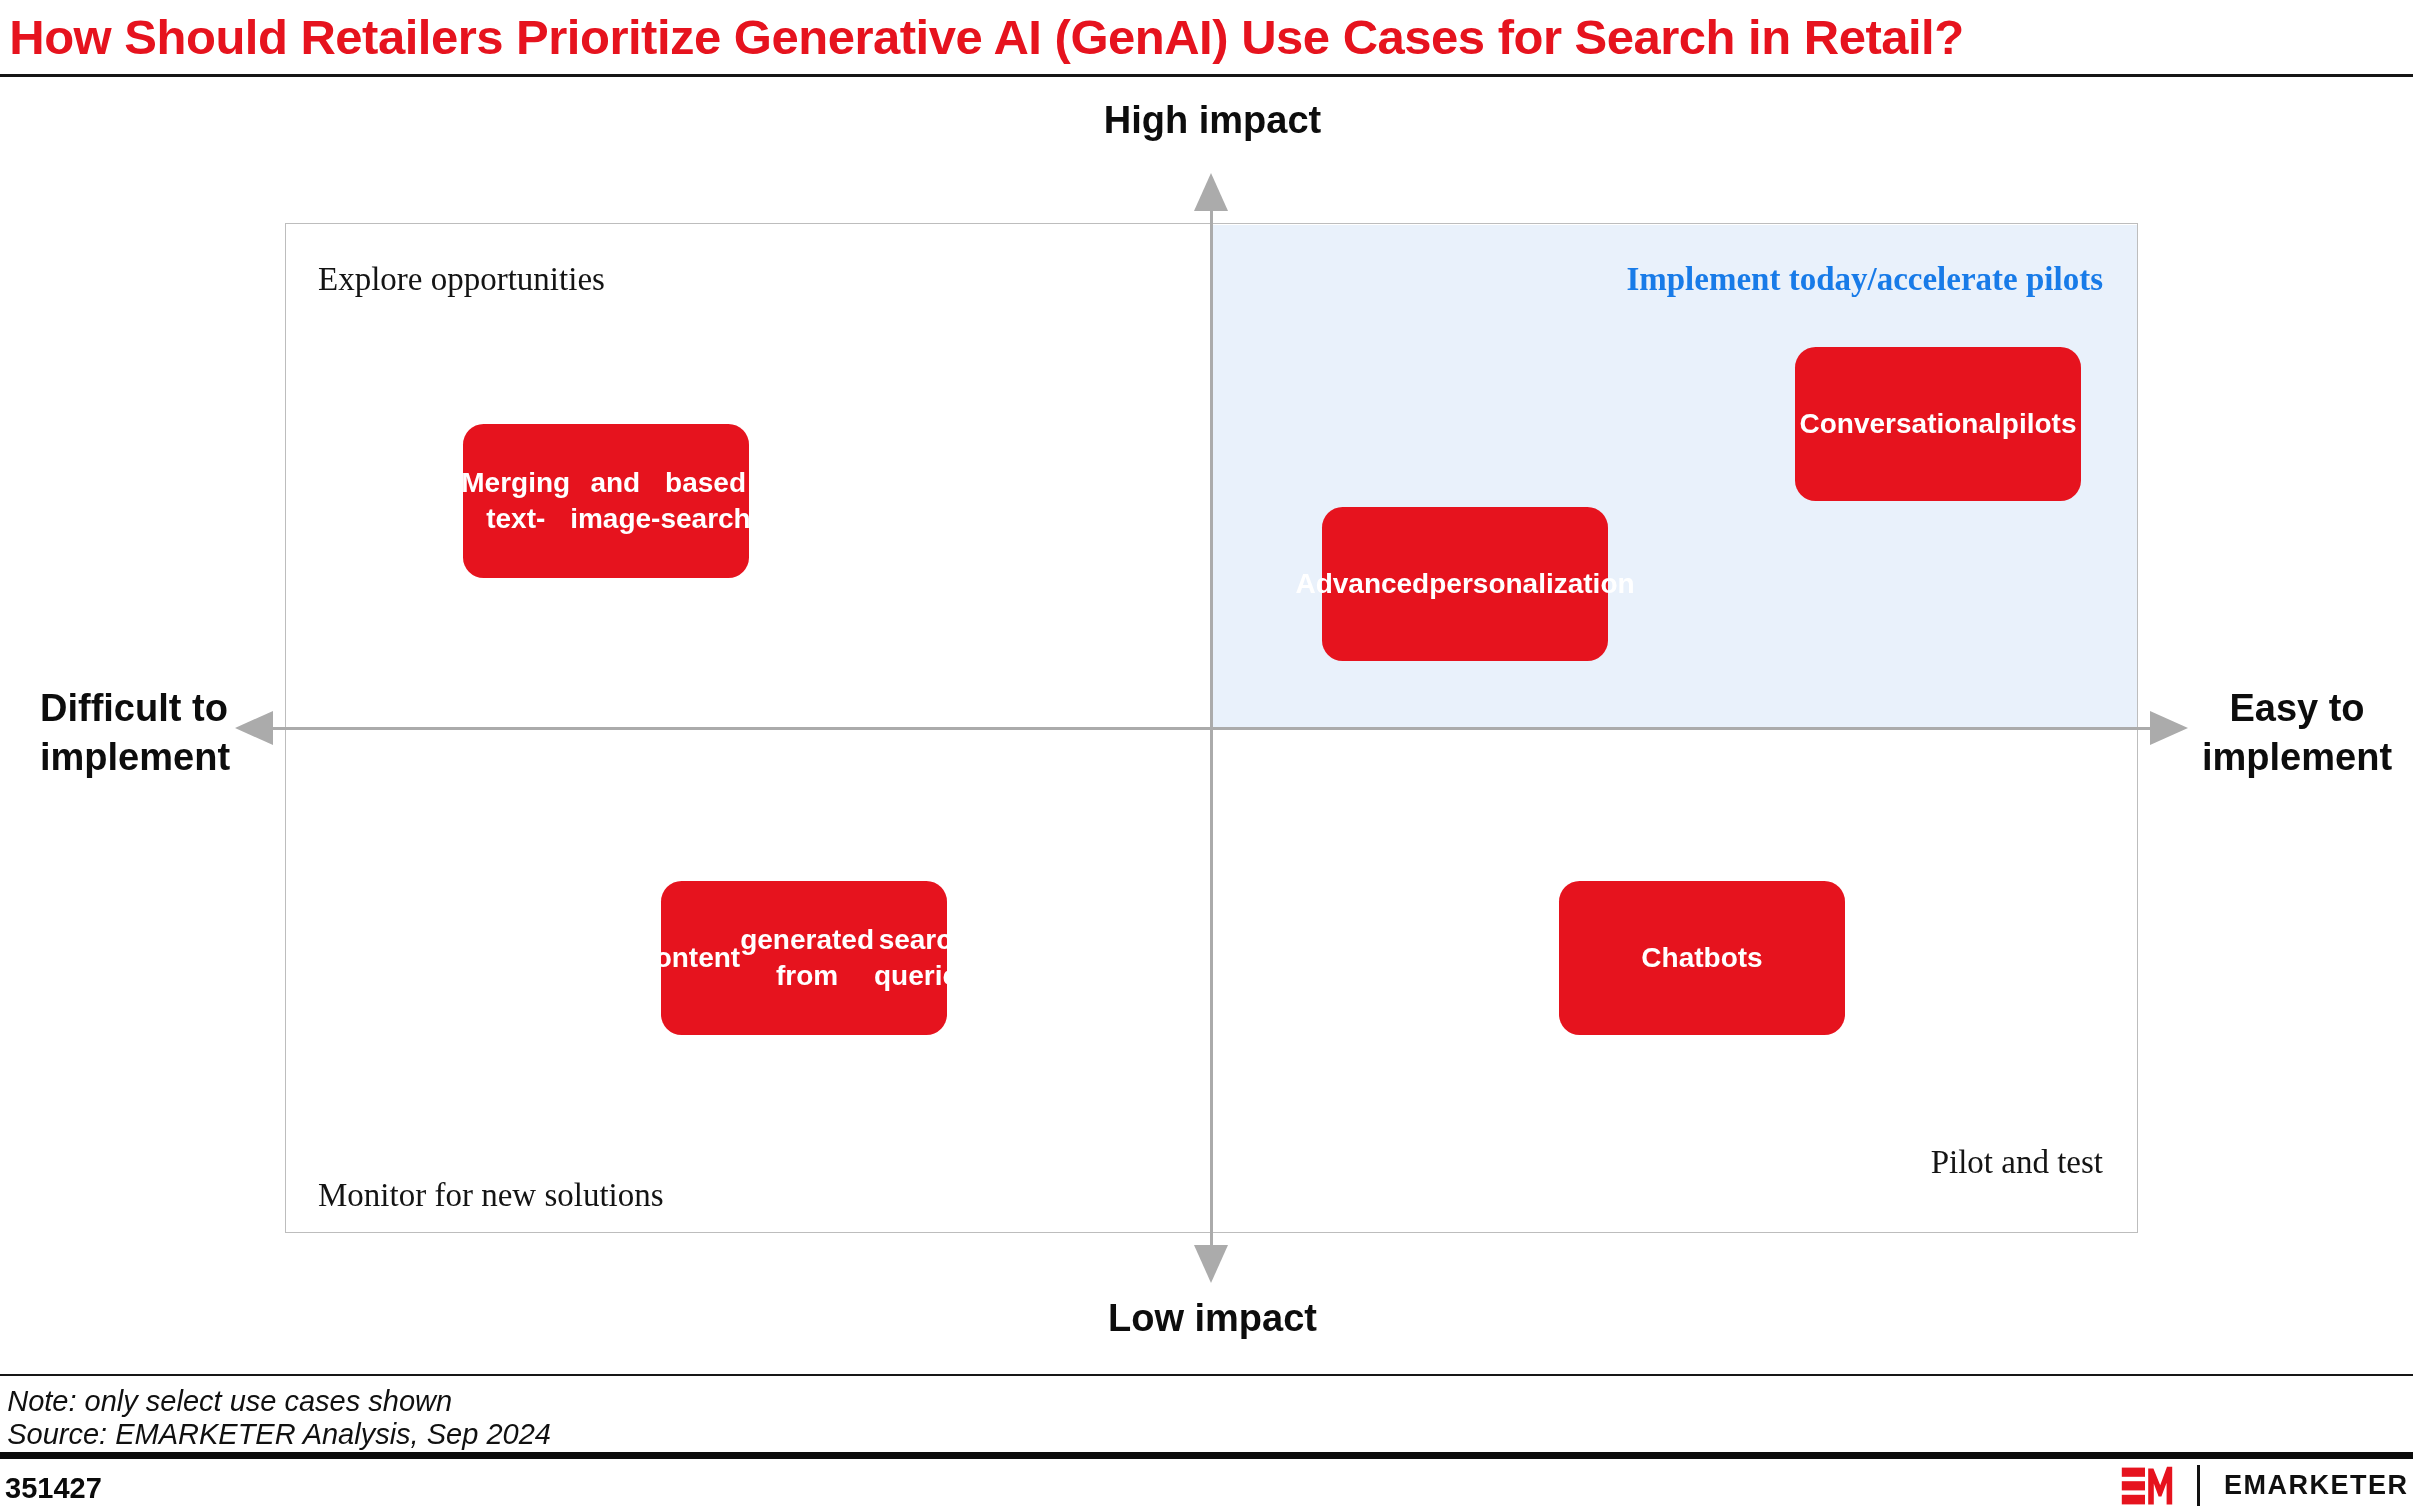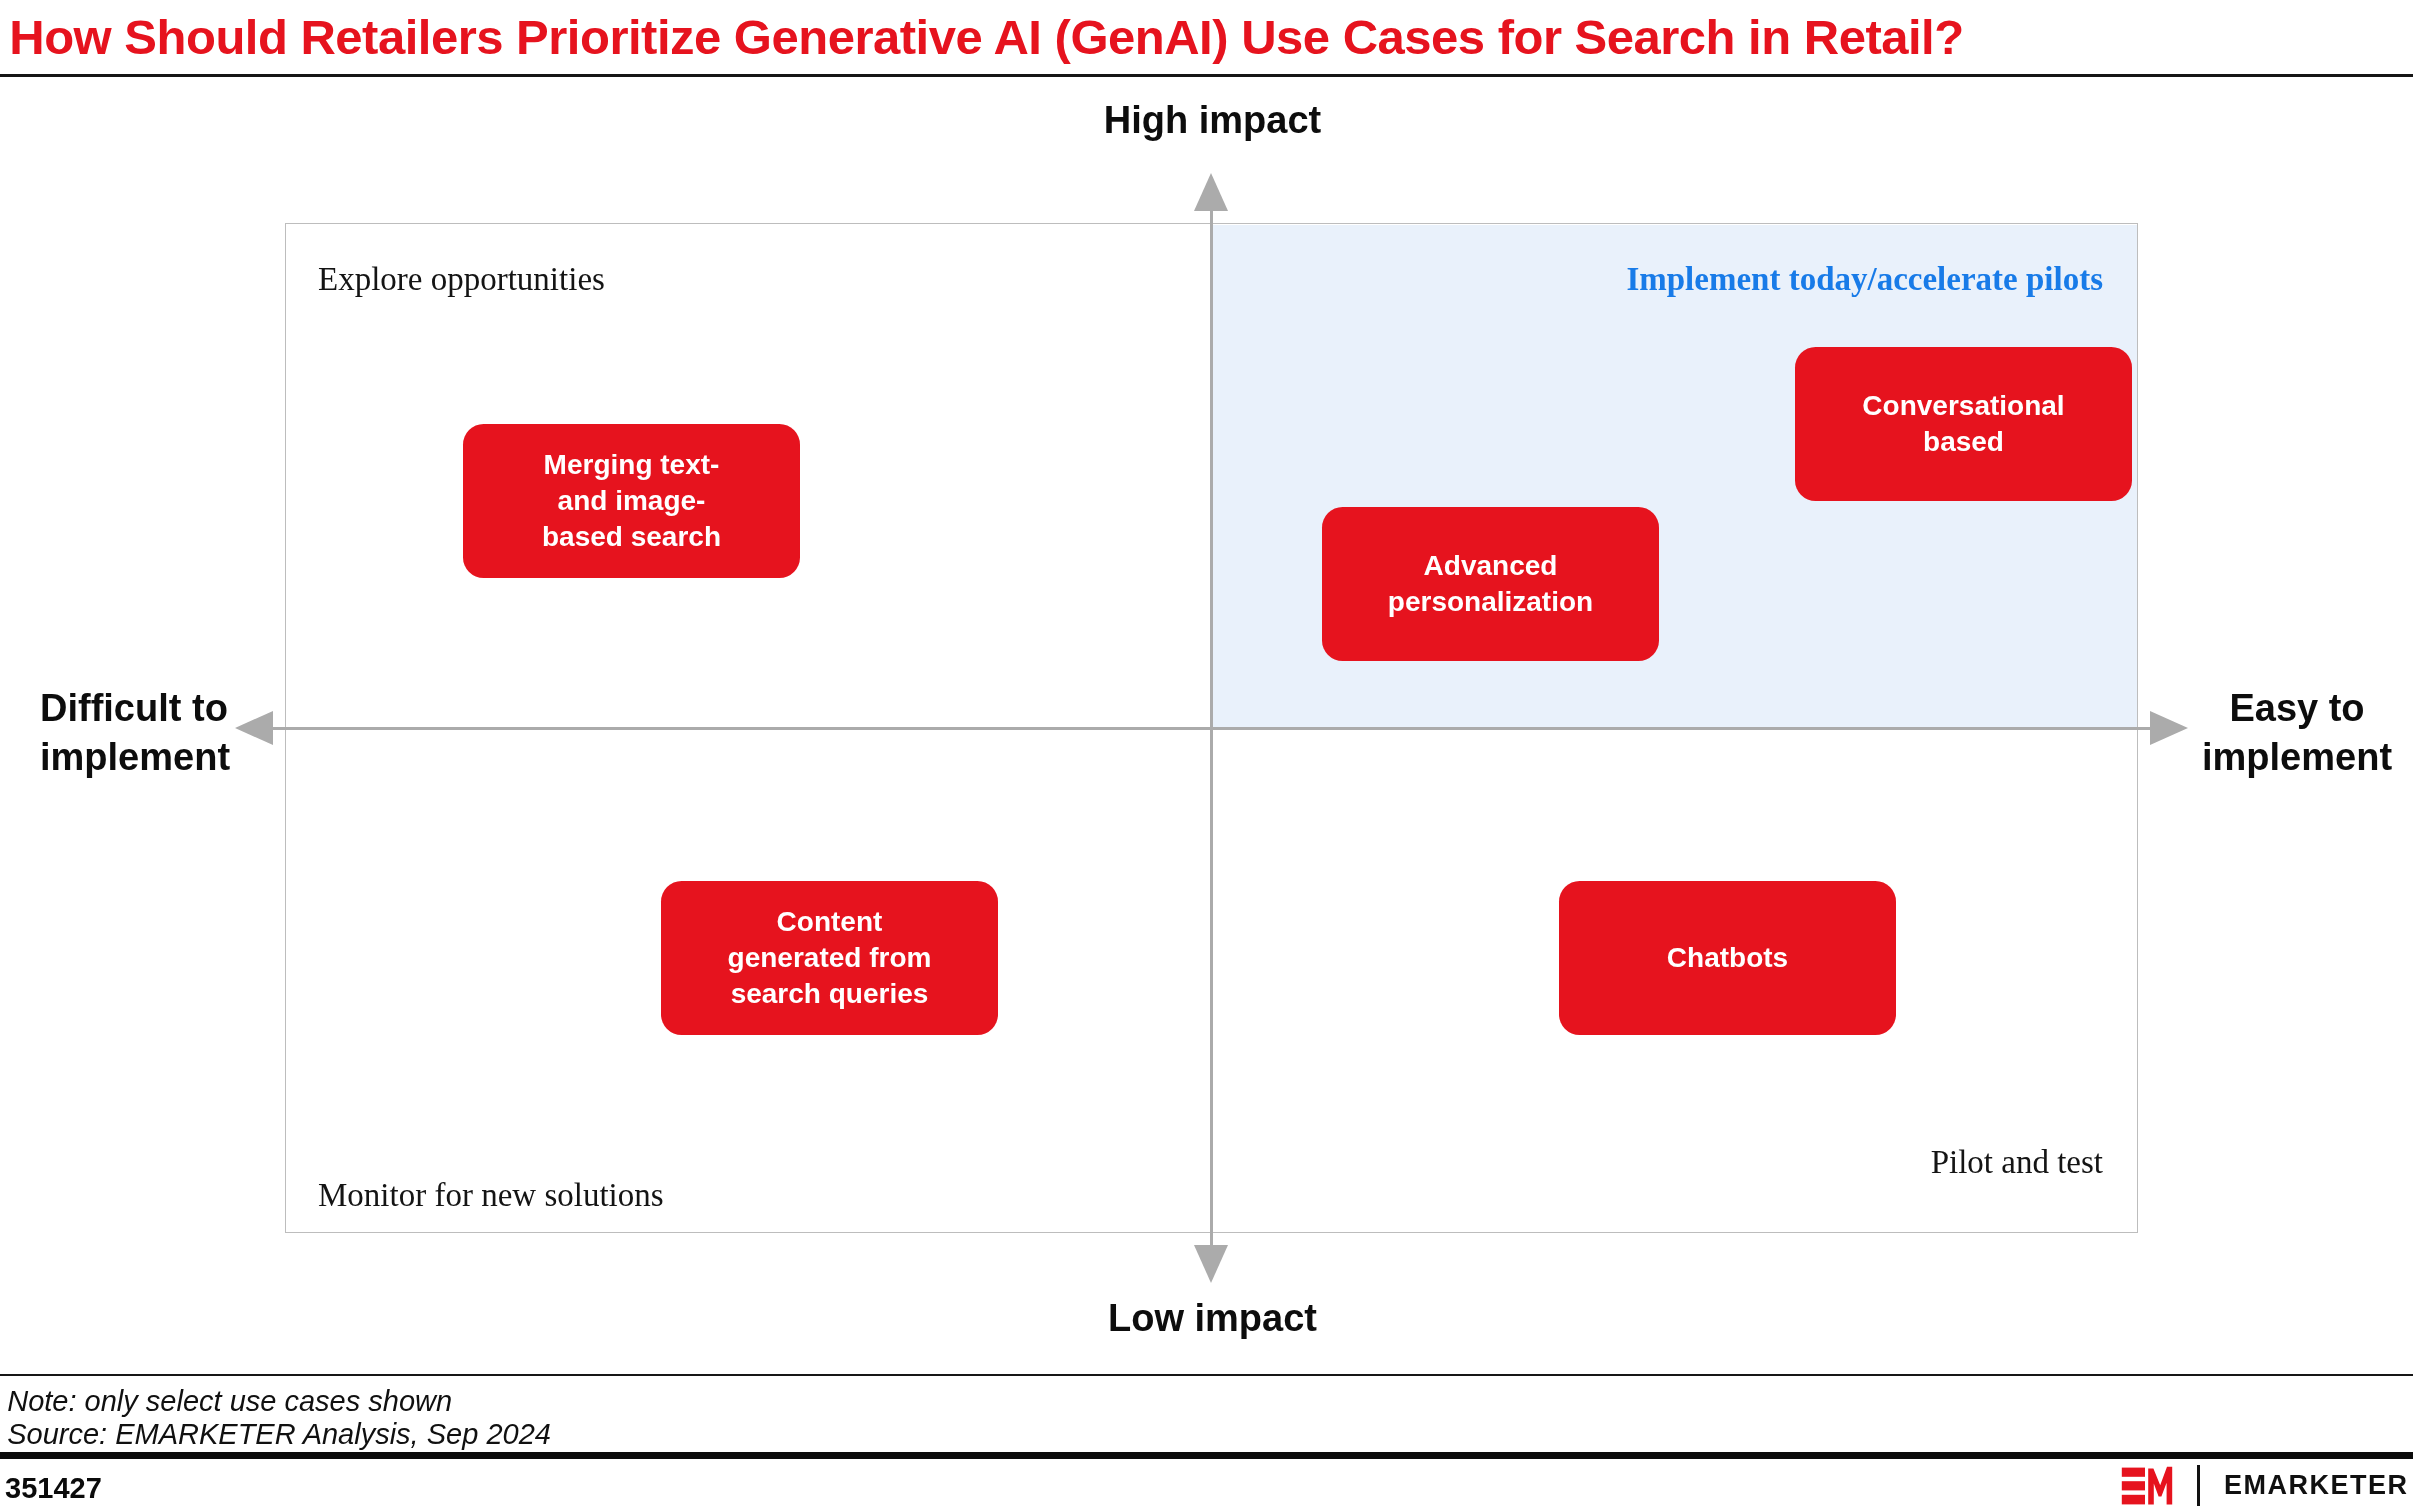--- a/index.html
+++ b/index.html
@@ -34,22 +34,22 @@
   .axis-left{left:40px;top:684px;width:216px;text-align:left;}
   .axis-right{left:2202px;top:684px;width:190px;text-align:center;}
   
   .q-label{position:absolute;font-size:33px;color:#141414;white-space:nowrap;font-family:Liberation Serif, serif;}
   .q-tl{left:318px;top:261px;}
   .q-tr{right:310px;top:261px;font-weight:bold;color:#187be8;}
   .q-bl{left:318px;top:1177px;}
   .q-br{right:310px;top:1144px;text-align:right;}
   
   .uc{
-    position:absolute;width:337px;height:154px;background:#e6131e;border-radius:20.6px;
-    display:flex;flex-direction:column;align-items:center;justify-content:center;
+    position:absolute;width:286px;height:154px;background:#e6131e;border-radius:20.6px;
+    display:flex;flex-direction:row;align-items:center;justify-content:center;
     color:#fff;font-weight:bold;font-size:28px;line-height:36px;text-align:center;
   }
   .uc-merging{left:463px;top:424px;}
   .uc-conversational{left:1795px;top:347px;}
   .uc-advanced{left:1322px;top:507px;}
   .uc-content{left:661px;top:881px;}
   .uc-chatbots{left:1559px;top:881px;}
   
   .note-rule{position:absolute;left:0;top:1374px;width:2413px;height:2.1px;background:#161616;}
   .note-line{position:absolute;left:7.2px;font-size:29px;font-style:italic;color:#101010;white-space:nowrap;}
@@ -96,21 +96,21 @@
   <div class="q-label q-bl">Monitor for new solutions</div>
   <div class="q-label q-br">Pilot and test</div>
 
   <div class="uc uc-merging">
     <div>Merging text-</div>
     <div>and image-</div>
     <div>based search</div>
   </div>
   <div class="uc uc-conversational">
     <div>Conversational</div>
-    <div>based</div>
+    <div>pilots</div>
   </div>
   <div class="uc uc-advanced">
     <div>Advanced</div>
     <div>personalization</div>
   </div>
   <div class="uc uc-content">
     <div>Content</div>
     <div>generated from</div>
     <div>search queries</div>
   </div>

